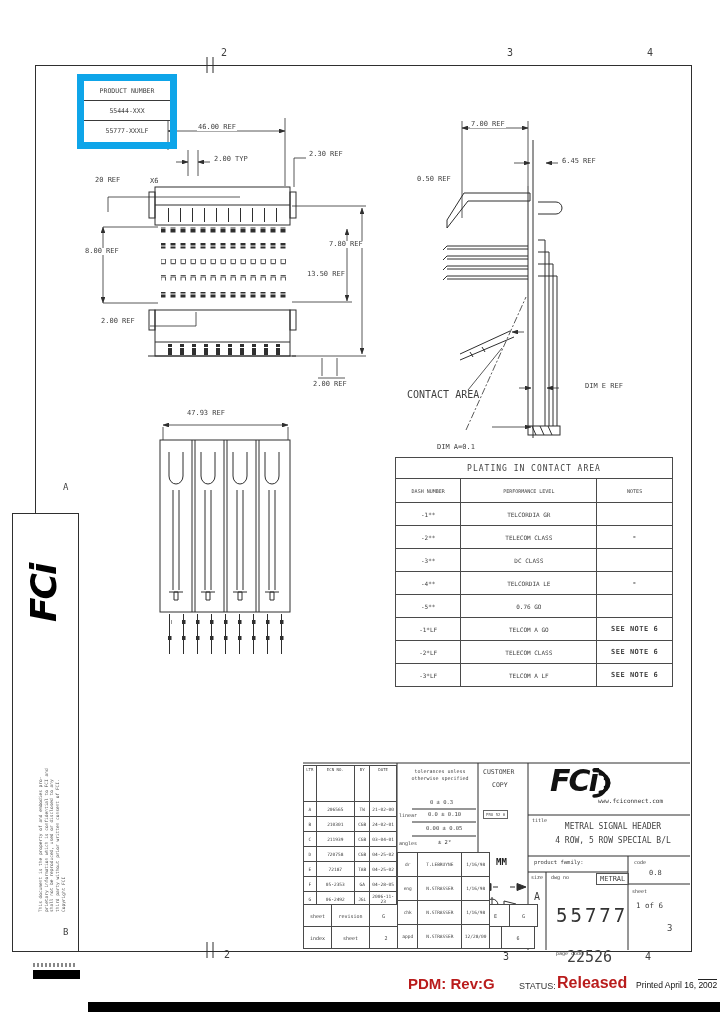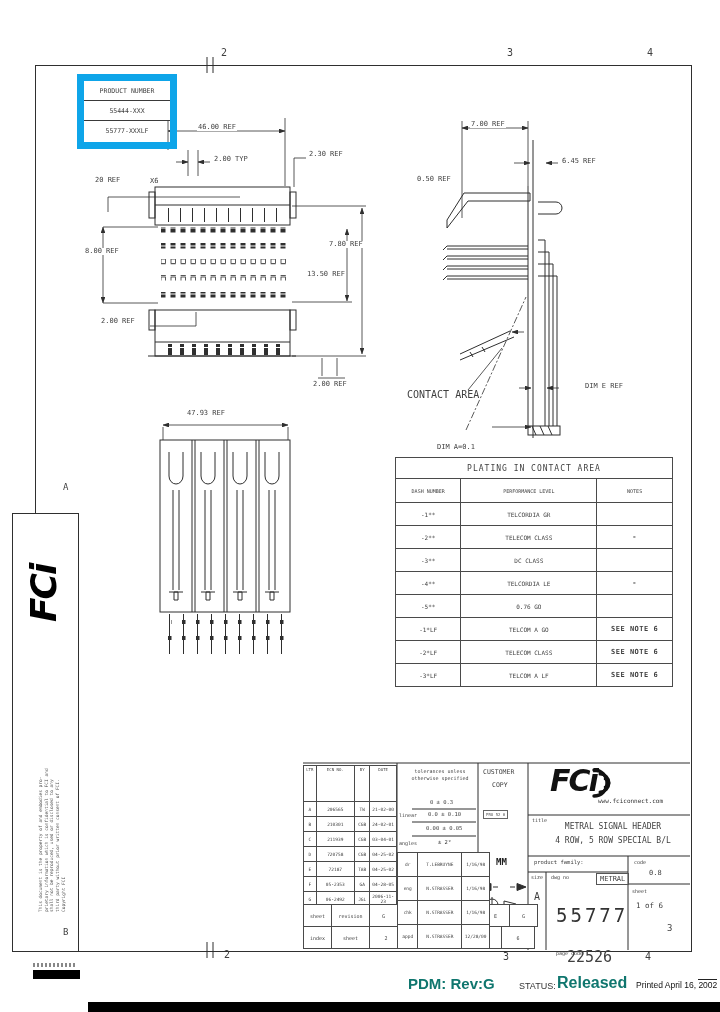--- a/index.html
+++ b/index.html
@@ -32,21 +32,21 @@
   .revs td{font-size:4.5px;}
   .revs .hd td{height:34px;vertical-align:top;font-size:4px;padding-top:1px;}
   .revs .bd td{height:14px;}
   .sign{left:397px;top:852px;width:93px;}
   .sign td{font-size:4.5px;height:23px;}
   .idxrow{position:absolute;display:flex;z-index:3;background:#fff;}
   .idxrow .c{border:1px solid #4a4a4a;border-right:none;height:21px;display:flex;
              align-items:center;justify-content:center;font-size:5px;color:#3f3f3f;}
   .idxrow .c:last-child{border-right:1px solid #4a4a4a;}
   .black{position:absolute;background:#000;z-index:4;}
-  .red{color:#0f766e;font-weight:bold;}
+  .red{color:#b91c1c;font-weight:bold;}
   .yr{border-top:1px solid #222;}
   .stampbox{position:absolute;border:1px solid #666;font-size:4px;
             padding:1px 2px;z-index:3;color:#555;}
   .famval{position:absolute;border:1px solid #555;font-size:7px;padding:1px 3px;z-index:3;}
 </style>
 </head>
 <body>
 
 <div class="page">
 

